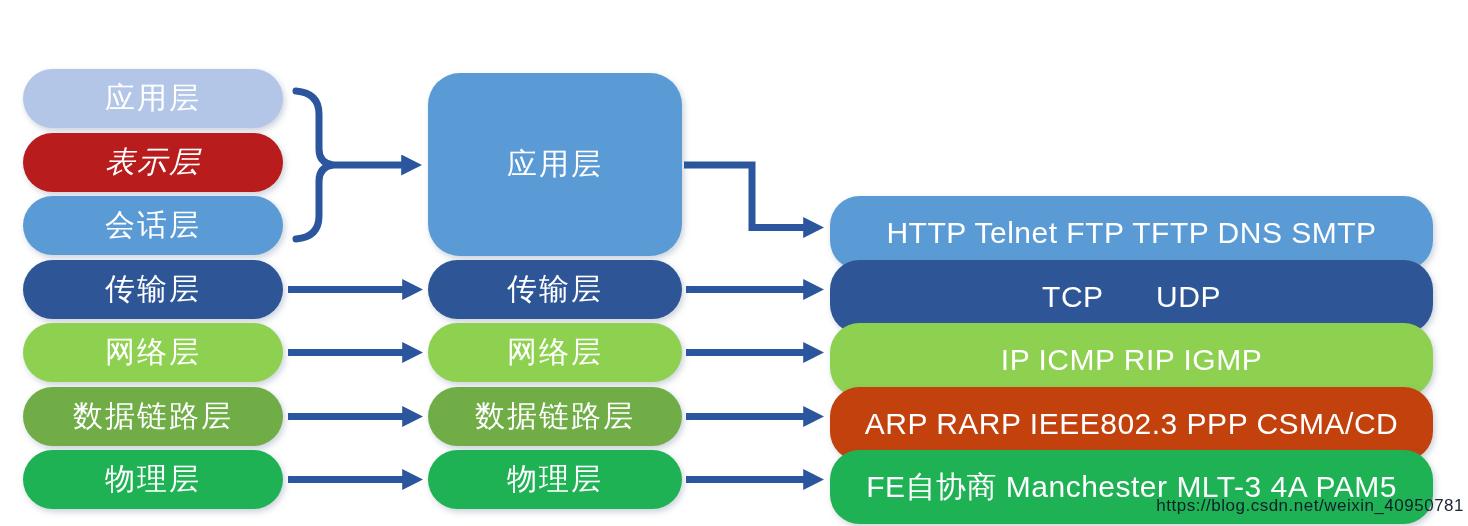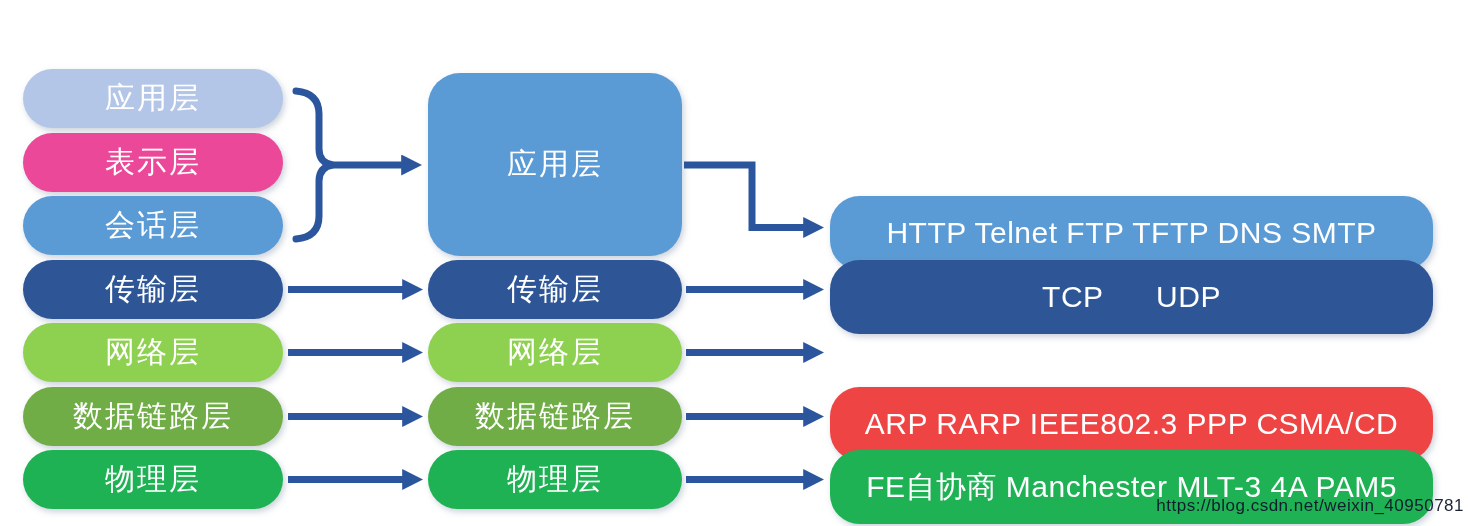--- a/index.html
+++ b/index.html
@@ -60,36 +60,37 @@
     letter-spacing:0.5px;
   }
 </style>
 </head>
 <body>
 
 <div class="stage">
 
 
   <div class="pill osi osi-0" style="background-color: rgb(179, 198, 231);">应用层</div>
-  <div class="pill osi osi-1" style="background-color: #ec4899;">表示层</div>
+  <div class="pill osi osi-1" style="background-color: #b91c1c; font-style: italic;">表示层</div>
   <div class="pill osi osi-2" style="background-color: rgb(91, 155, 213);">会话层</div>
   <div class="pill osi osi-3" style="background-color: rgb(46, 86, 151);">传输层</div>
   <div class="pill osi osi-4" style="background-color: rgb(142, 208, 79);">网络层</div>
   <div class="pill osi osi-5" style="background-color: rgb(112, 173, 71);">数据链路层</div>
   <div class="pill osi osi-6" style="background-color: rgb(31, 178, 84);">物理层</div>
 
   <div class="pill tcp-app" style="background-color: rgb(91, 155, 213);">应用层</div>
   <div class="pill tcp tcp-1" style="background-color: rgb(46, 86, 151);">传输层</div>
   <div class="pill tcp tcp-2" style="background-color: rgb(142, 208, 79);">网络层</div>
   <div class="pill tcp tcp-3" style="background-color: rgb(112, 173, 71);">数据链路层</div>
   <div class="pill tcp tcp-4" style="background-color: rgb(31, 178, 84);">物理层</div>
 
   <div class="pill proto proto-0" style="background-color: rgb(91, 155, 213);">HTTP Telnet FTP TFTP DNS SMTP</div>
   <div class="pill proto proto-1" style="background-color: rgb(46, 86, 151);">TCP      UDP</div>
-  <div class="pill proto proto-3" style="background-color: #ef4444;">ARP RARP IEEE802.3 PPP CSMA/CD</div>
+  <div class="pill proto proto-2" style="background-color: rgb(142, 208, 79);">IP ICMP RIP IGMP</div>
+  <div class="pill proto proto-3" style="background-color: #c2410c;">ARP RARP IEEE802.3 PPP CSMA/CD</div>
   <div class="pill proto proto-4" style="background-color: rgb(31, 178, 84);">FE自协商 Manchester MLT-3 4A PAM5</div>
 
   <svg class="connectors" viewBox="0 0 1468 526" xmlns="http://www.w3.org/2000/svg">
     <defs>
       <marker id="ah" viewBox="0 0 3 3" refX="0.4" refY="1.5" markerWidth="3" markerHeight="3" orient="auto" markerUnits="strokeWidth">
         <path d="M0,0 L3,1.5 L0,3 Z"></path>
       </marker>
     </defs>
 
     <path stroke-linecap="round" d="M 296 91 Q 319 93 319 114 L 319 149 Q 319 163 333 165 Q 319 167 319 181 L 319 216 Q 319 237 296 239"></path>

